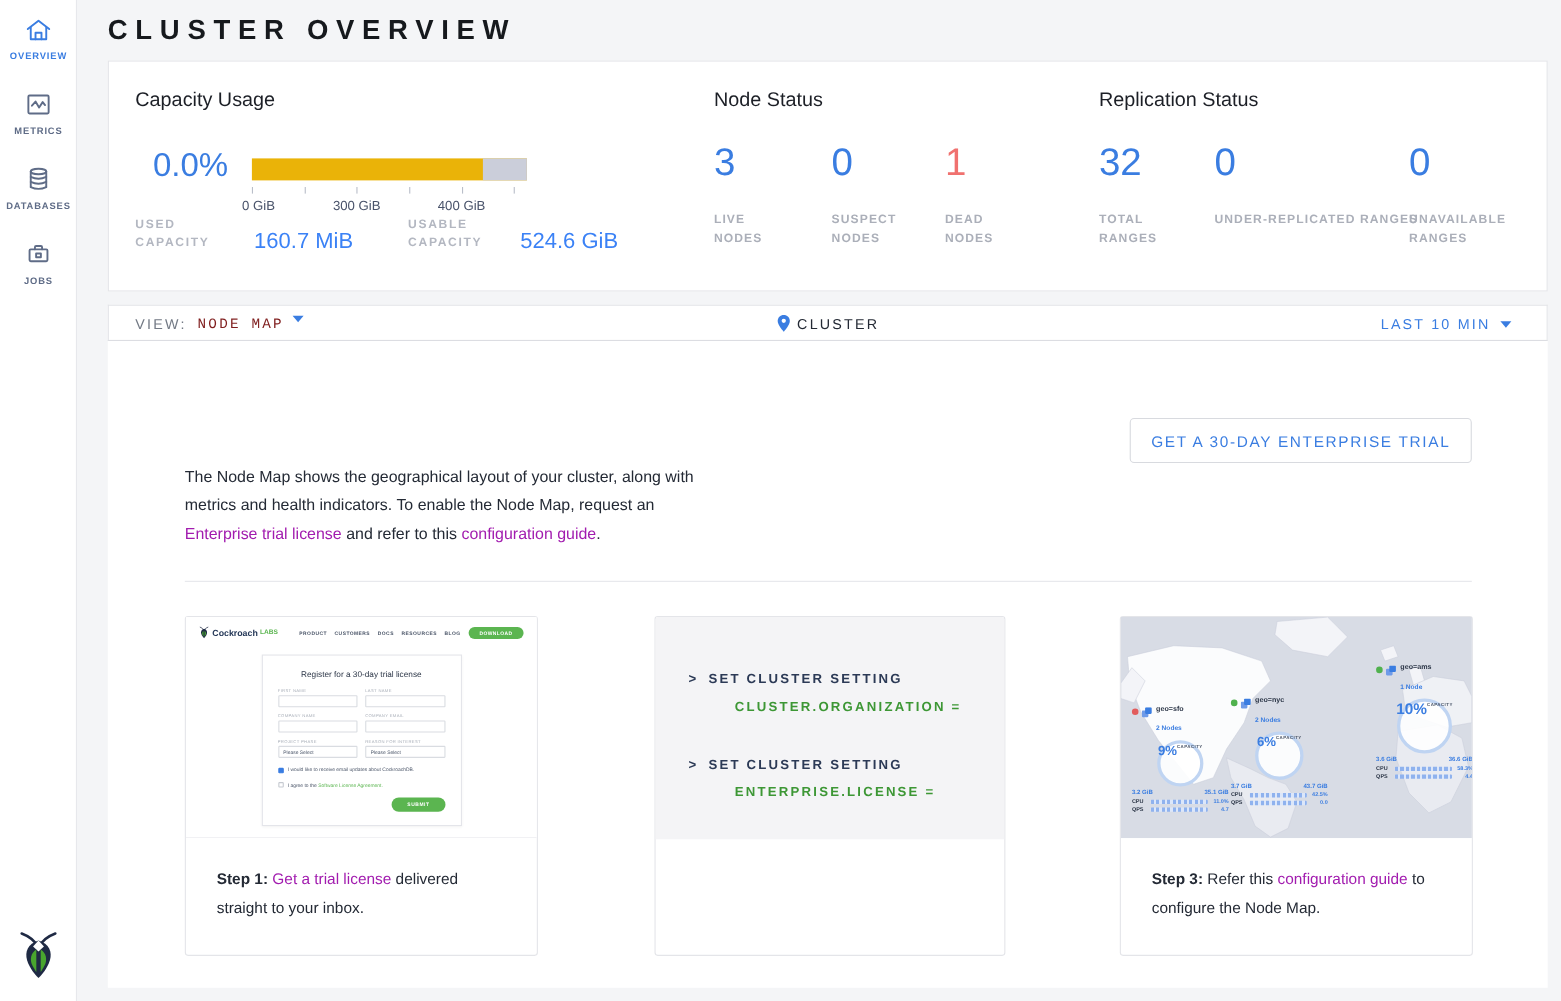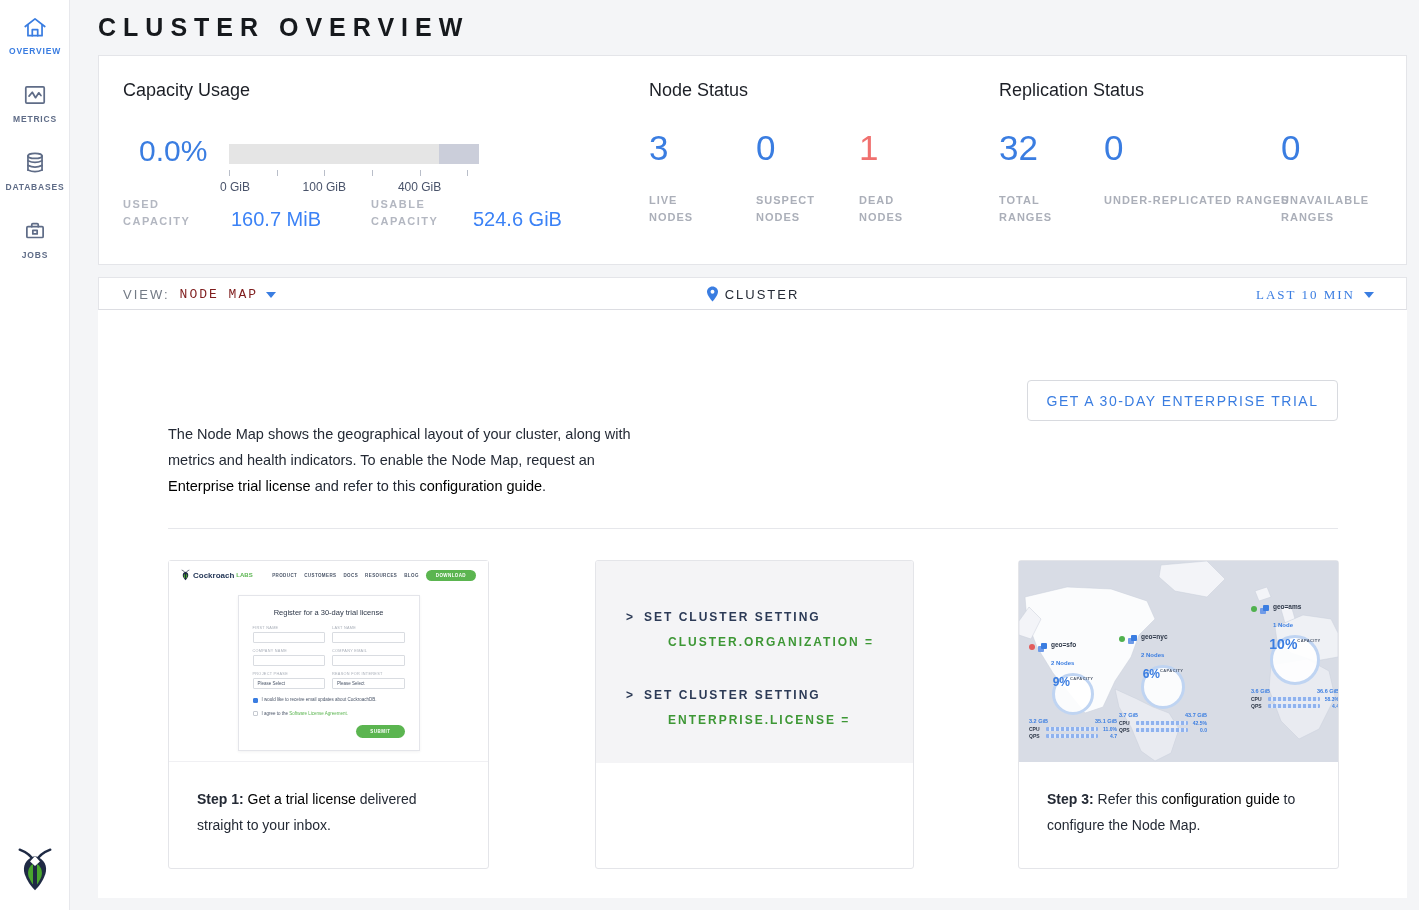--- a/index.html
+++ b/index.html
@@ -29,21 +29,21 @@
   .summary-panel {
     position:absolute; left:98px; top:55px; width:1309px; height:210px;
     background:#FFFFFF; border:1px solid #E4E5E9;
   }
   .panel-section { position:absolute; top:0; height:100%; }
   .sec-capacity { left:24px; width:500px; }
   .sec-nodes { left:550px; width:330px; }
   .sec-repl { left:900px; width:400px; }
   .section-title { position:absolute; top:24px; left:0; font-size:18px; color:#1C1F26; }
   .cap-percent { position:absolute; left:16px; top:78px; font-size:30px; color:#3A7DE1; }
-  .gauge { position:absolute; left:106px; top:88px; width:250px; height:20px; background:#e5e5e5; }
+  .gauge { position:absolute; left:106px; top:88px; width:250px; height:20px; background:#eab308; }
   .gauge-dark { position:absolute; right:0; top:0; height:100%; width:16%; background:#CBCEDA; }
   .gauge-tick { position:absolute; top:26px; width:1px; height:6px; background:#B9BEC9; }
   .gauge-label { position:absolute; top:36px; transform:translateX(-50%); font-size:12px; color:#49536A; white-space:nowrap; }
   .cap-meta-label {
     position:absolute; top:140px; font-size:11px; letter-spacing:1.5px;
     color:#B3B7C1; font-weight:bold; line-height:17px; width:90px;
   }
   .cap-meta-value { position:absolute; top:152px; font-size:20px; color:#3b82f6; white-space:nowrap; }
   .stat { position:absolute; top:72px; }
   .stat-value { font-size:35px; color:#3A7DE1; }
@@ -51,36 +51,36 @@
   .stat-label {
     position:absolute; top:64px; left:0; font-size:11px; letter-spacing:1px;
     color:#ABAFB9; font-weight:bold; line-height:17px; white-space:pre-line;
   }
   
   .view-bar {
     position:absolute; left:98px; top:277px; width:1309px; height:33px;
     background:#FFFFFF; border:1px solid #E4E5E9; border-bottom:1px solid #DCDDE2;
     font-size:13px; letter-spacing:2px;
   }
-  .view-left { position:absolute; left:24px; top:9px; display:flex; align-items:center; cursor:pointer; }
+  .view-left { position:absolute; left:24px; top:9px; display:flex; align-items:flex-start; cursor:pointer; }
   .view-label { color:#737A85; margin-right:10px; }
   .view-value { color:#7f1d1d; margin-right:8px;font-family:Liberation Mono, monospace; }
   .caret { width:0; height:0; border-left:5px solid transparent; border-right:5px solid transparent; border-top:6px solid #3A7DE1; display:inline-block; }
   .view-center { position:absolute; left:0; right:0; top:8px; text-align:center; color:#242A35; }
   .view-center svg { vertical-align:-3px; margin-right:6px; }
-  .view-right { position:absolute; right:32px; top:9px; color:#3A7DE1; display:flex; align-items:center; cursor:pointer;font-family:Liberation Serif, serif; }
+  .view-right { position:absolute; right:32px; top:9px; color:#3A7DE1; display:flex; align-items:center; cursor:pointer; }
   .view-right .caret { margin-left:9px; }
   
   .content {
     position:absolute; left:98px; top:310px; width:1309px; height:588px;
     background:#FFFFFF;
   }
   .nm-heading { position:absolute; left:70px; top:66px; font-size:23px; color:#16191D; }
   .nm-para { position:absolute; left:70px; top:111px; width:470px; font-size:14.5px; line-height:26px; color:#242A35; }
-  .link { color:#000000; cursor:pointer; text-decoration:none; }
+  .link { color:#a21caf; cursor:pointer; text-decoration:none; }
   .trial-btn {
     position:absolute; left:929px; top:70px; width:311px; height:41px;
     background:#FFFFFF; border:1px solid #D8DADF; border-radius:4px;
     color:#3A7DE1; font-size:14px; letter-spacing:1.5px; font-family:inherit; cursor:pointer;
   }
   .divider { position:absolute; left:70px; top:218px; width:1170px; height:1px; background:#E6E7EB; }
   
   .card { position:absolute; top:250px; height:309px; border:1px solid #E4E5E9; border-radius:3px; background:#FFFFFF; }
   .card-1 { left:70px; width:321px; }
   .card-2 { left:497px; width:319px; }
@@ -205,21 +205,21 @@
     <div class="cap-percent">0.0%</div>
     <div class="gauge">
       <div class="gauge-dark"></div>
       <div class="gauge-tick" style="left:0"></div>
       <div class="gauge-tick" style="left:47.7px"></div>
       <div class="gauge-tick" style="left:95.3px"></div>
       <div class="gauge-tick" style="left:143px"></div>
       <div class="gauge-tick" style="left:190.6px"></div>
       <div class="gauge-tick" style="left:238.3px"></div>
       <span class="gauge-label" style="left:6px">0 GiB</span>
-      <span class="gauge-label" style="left:95.3px">100 GiB</span>
+      <span class="gauge-label" style="left:95.3px">300 GiB</span>
       <span class="gauge-label" style="left:190.6px">400 GiB</span>
     </div>
     <div class="cap-meta-label" style="left:0">USED CAPACITY</div>
     <div class="cap-meta-value" style="left:108px">160.7 MiB</div>
     <div class="cap-meta-label" style="left:248px">USABLE CAPACITY</div>
     <div class="cap-meta-value" style="left:350px">524.6 GiB</div>
   </div>
 
   <div class="panel-section sec-nodes">
     <div class="section-title">Node Status</div>

